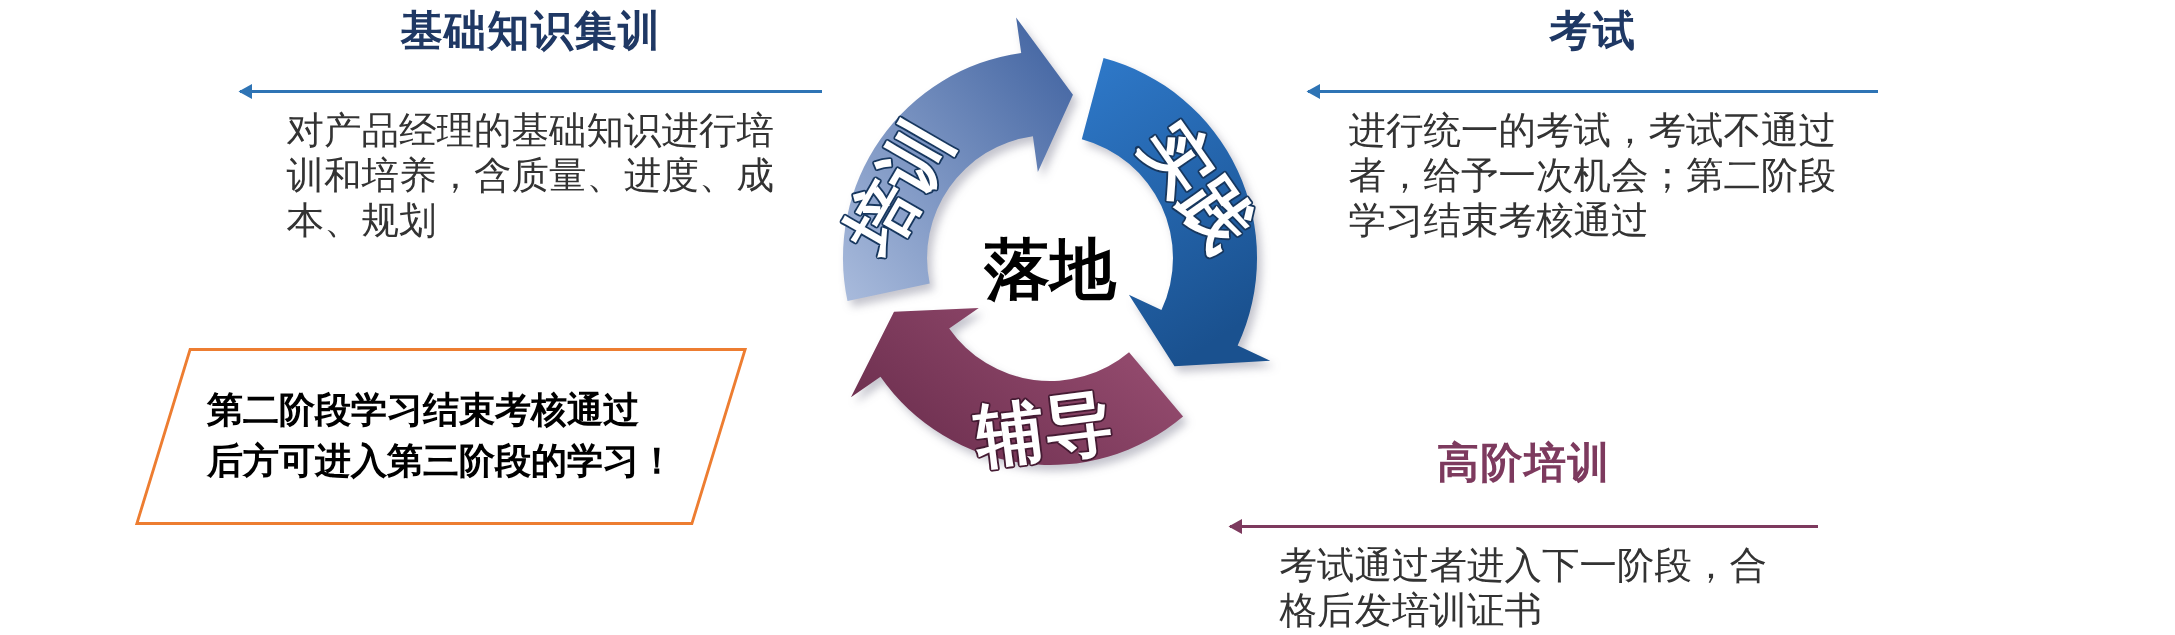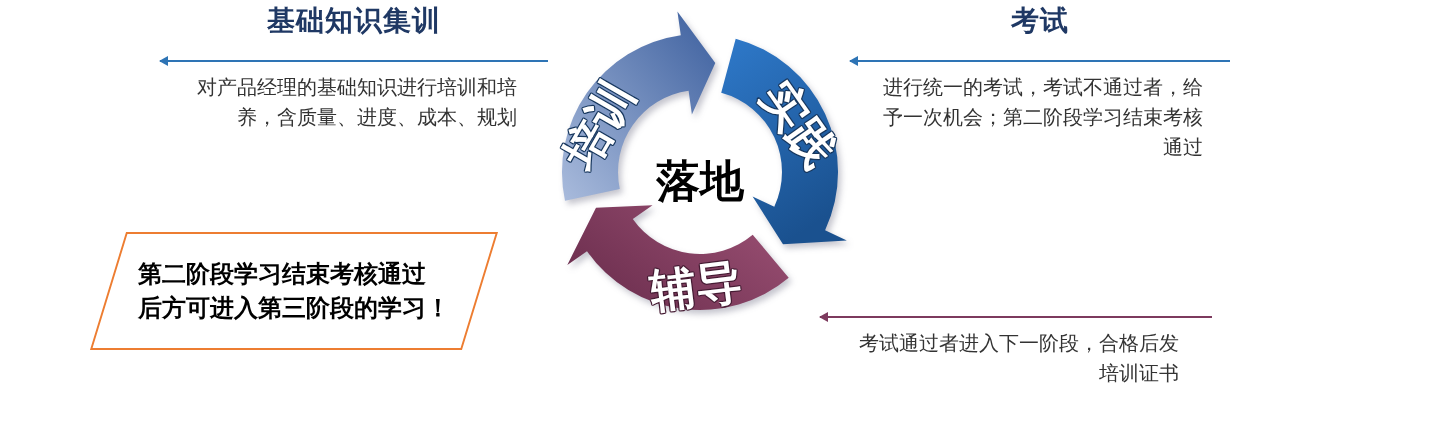--- a/index.html
+++ b/index.html
@@ -16,26 +16,26 @@
   .hline {
     position:relative; height:2px; margin:22px auto 0; color:#2E74B5; background-color:currentColor;
   }
   .hline::before {
     content:""; position:absolute; left:-1px; top:-4px; width:0; height:0;
     border-top:5px solid transparent; border-bottom:5px solid transparent;
     border-right:9px solid currentColor;
   }
   .hline.maroon { color:#7D3A5E; }
   .sec .body {
-    width:326px; margin:10px auto 0; font-size:20px; line-height:30px;
-    text-align:right; color:#333333;
+    width:326px; margin:10px auto 0; font-size:25px; line-height:30px;
+    text-align:left; color:#333333;
   }
   .sec1 { left:158px; top:4px; width:392px; }
   .sec1 .hline { width:388px; }
-  .sec2 { left:844px; top:4px; width:392px; }
+  .sec2 { left:866px; top:4px; width:392px; }
   .sec2 .hline { width:380px; }
   .sec3 { left:820px; top:292px; width:392px; }
   .sec3 .hline { width:392px; margin-top:24px; }
 
   .note-box {
     position:absolute; left:108px; top:232px; width:372px; height:118px;
     border:2px solid #ED7D31; background:#ffffff; transform:skewX(-17deg);
     box-sizing:border-box;
   }
   .note-inner {
@@ -67,20 +67,21 @@
     <p class="body">对产品经理的基础知识进行培训和培养，含质量、进度、成本、规划</p>
   </section>
 
   <section class="sec sec2">
     <h2 class="title">考试</h2>
     <div class="hline"></div>
     <p class="body">进行统一的考试，考试不通过者，给予一次机会；第二阶段学习结束考核通过</p>
   </section>
 
   <section class="sec sec3">
+    <h2 class="title maroon">高阶培训</h2>
     <div class="hline maroon"></div>
     <p class="body">考试通过者进入下一阶段，合格后发培训证书</p>
   </section>
 
   <div class="note-box">
     <div class="note-inner">
       <div class="note-line">第二阶段学习结束考核通过</div>
       <div class="note-line">后方可进入第三阶段的学习！</div>
     </div>
   </div>

